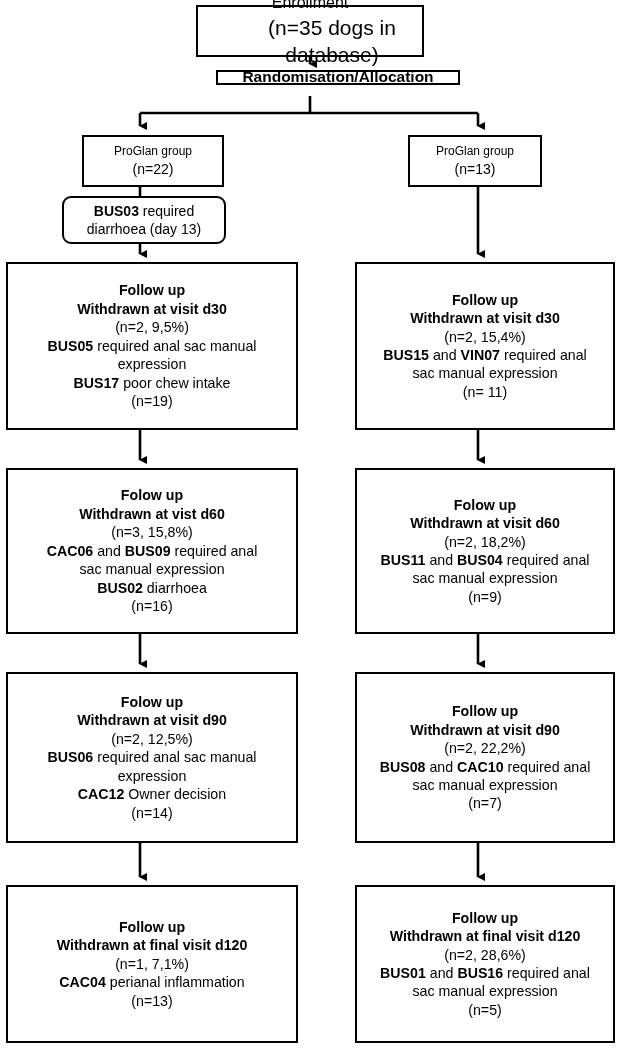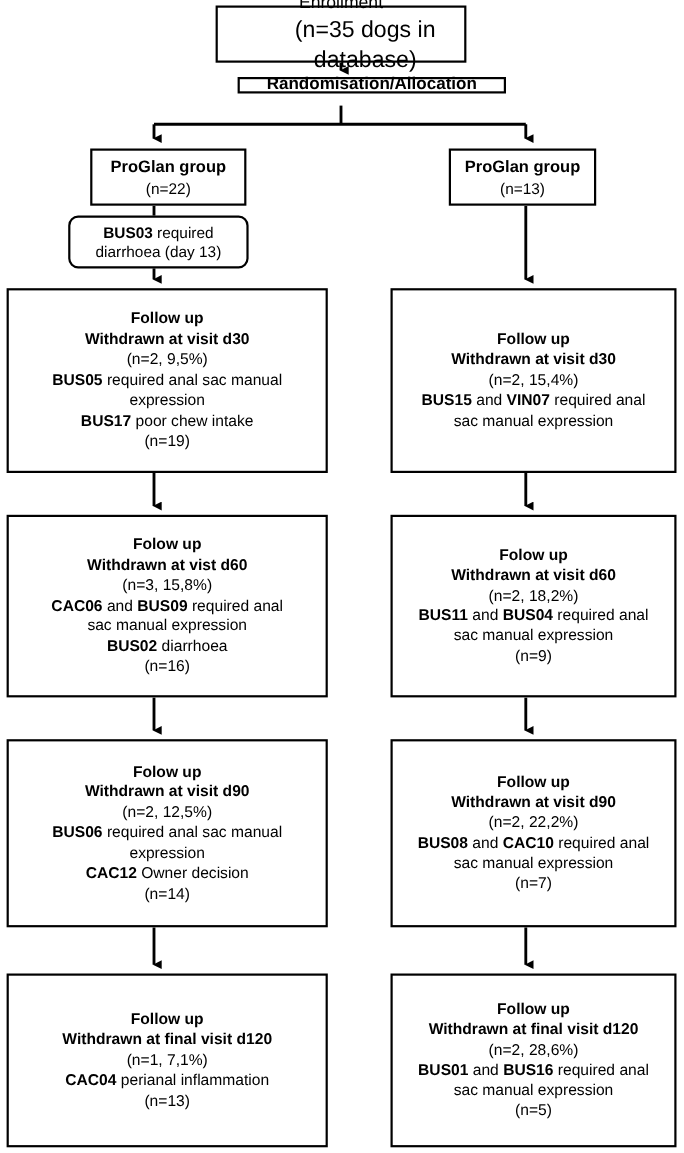--- a/index.html
+++ b/index.html
@@ -24,21 +24,21 @@
     line-height:1.30;
   }
   .box .ln{display:block;width:100%;padding:0 4px;box-sizing:border-box;}
   .b{font-weight:bold;}
   .rounded{border-radius:9px;}
 
   
   .t-enroll-title{font-size:16px;font-weight:normal;}
   .t-enroll-sub{font-size:21px;margin-left:44px;}
   .t-rand{font-size:15.5px;font-weight:bold;}
-  .t-group{font-size:15px;font-weight:bold;}
+  .t-group{font-size:12px;font-weight:normal;}
   .t-group-sub{font-size:14px;}
   .t-small{font-size:14px;}
   .t-body{font-size:14.2px;}
   .t-head{font-size:14.2px;font-weight:bold;}
 
   
   #enrollment{left:196px;top:5px;width:228px;height:52px;}
   #randomisation{left:186px;top:70px;width:244px;height:15px;margin-left:30px;}
   #proglan-group{left:82px;top:135px;width:142px;height:52px;}
   #control-group{left:408px;top:135px;width:134px;height:52px;}
@@ -155,20 +155,21 @@
     <span class="ln t-body"><span class="b">CAC04</span><span> perianal inflammation</span></span>
     <span class="ln t-body">(n=13)</span>
   </div>
 
   <div class="box" id="right-d30">
     <span class="ln t-head">Follow up</span>
     <span class="ln t-head">Withdrawn at visit d30</span>
     <span class="ln t-body">(n=2, 15,4%)</span>
     <span class="ln t-body"><span class="b">BUS15</span><span> and </span><span class="b">VIN07</span><span> required anal</span></span>
     <span class="ln t-body"><span>sac manual expression</span></span>
+    <span class="ln t-body">(n= 11)</span>
   </div>
 
   <div class="box" id="right-d60">
     <span class="ln t-head">Folow up</span>
     <span class="ln t-head">Withdrawn at visit d60</span>
     <span class="ln t-body">(n=2, 18,2%)</span>
     <span class="ln t-body"><span class="b">BUS11</span><span> and </span><span class="b">BUS04</span><span> required anal</span></span>
     <span class="ln t-body"><span>sac manual expression</span></span>
     <span class="ln t-body">(n=9)</span>
   </div>

